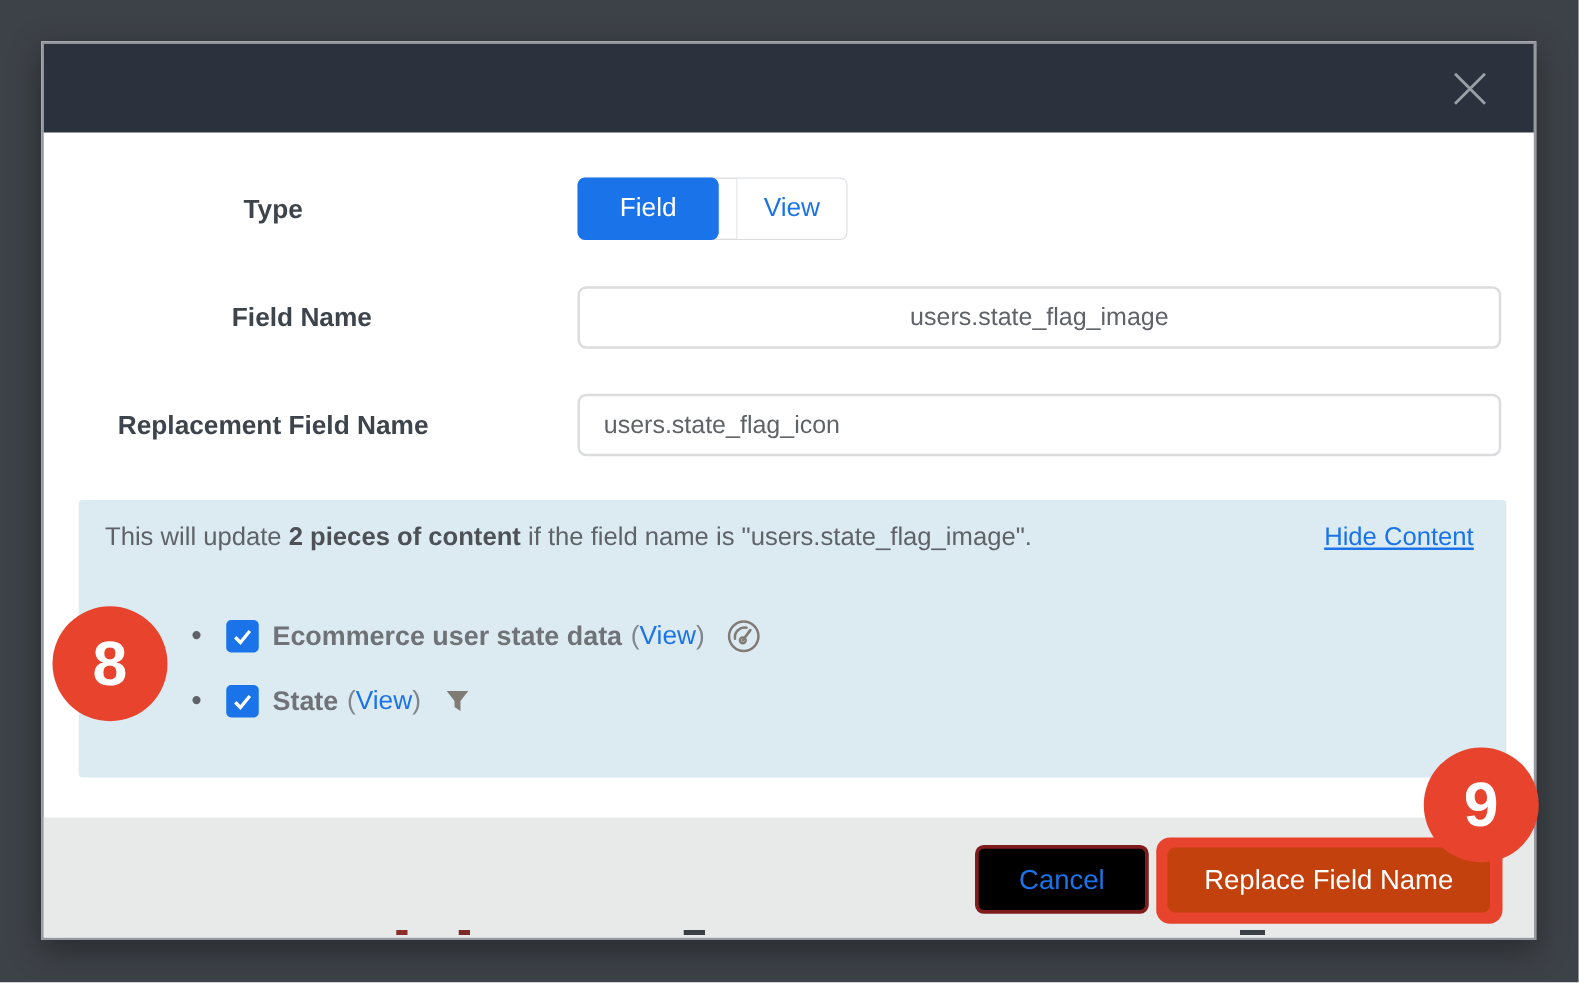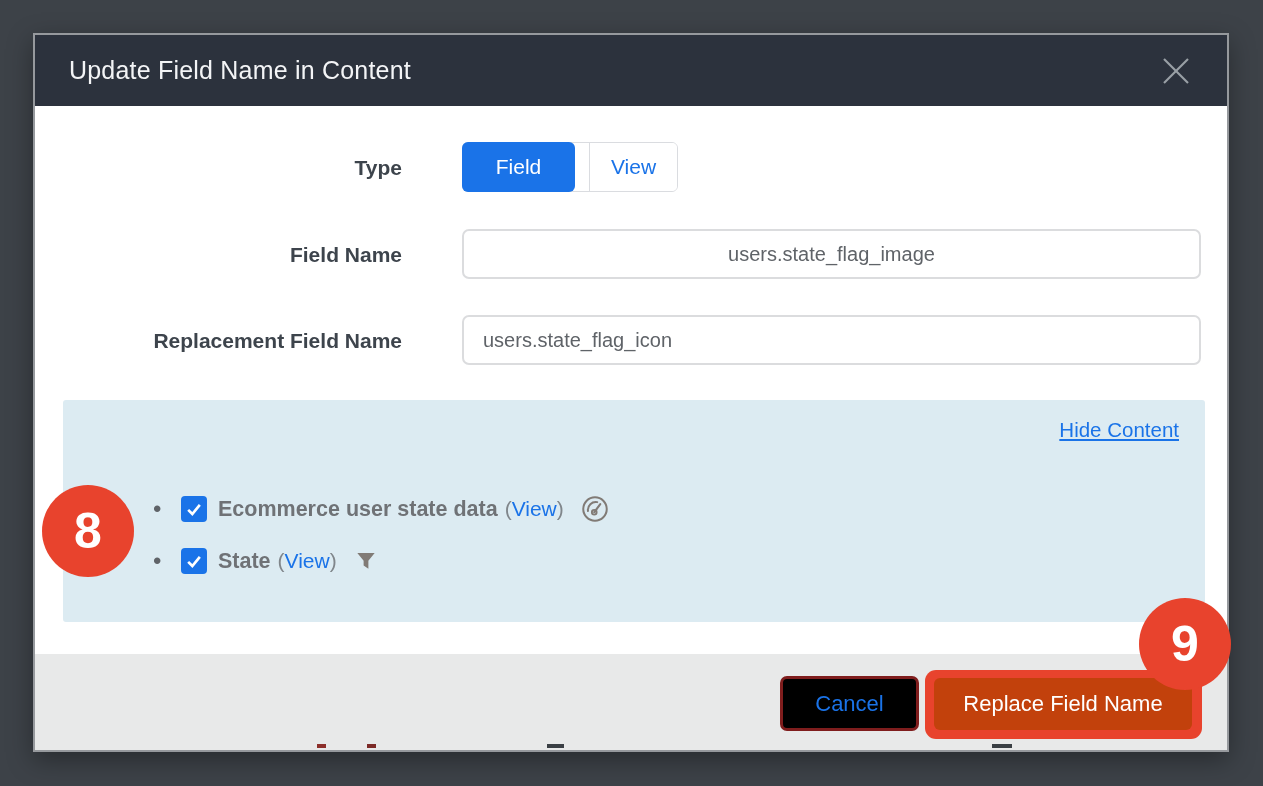--- a/index.html
+++ b/index.html
@@ -10,21 +10,21 @@
             background:#ffffff; border:2px solid #96999d; box-shadow:0 8px 24px rgba(0,0,0,.35); }
 
   
   .dialog-header { position:absolute; left:0; top:0; width:100%; height:71px; background:#2c323d;
                    display:flex; align-items:center; padding:0 28px 0 34px; }
   .dialog-title { color:#f3f4f6; font-size:25px; font-weight:400; letter-spacing:.2px; }
   .close-btn { margin-left:auto; width:46px; height:46px; background:none; border:none; cursor:pointer;
                display:flex; align-items:center; justify-content:center; }
 
   
-  .row-label { position:absolute; left:0; width:367px; text-align:right; font-weight:700;
+  .row-label { position:absolute; left:0; width:367px; text-align:center; font-weight:700;
                font-size:21px; color:#3d444c; }
   .lbl-type { top:121px; }
   .lbl-field { top:208px;padding-left:46px; }
   .lbl-repl { top:294px; }
 
   .tab-group { position:absolute; left:427px; top:107px; height:50px; display:flex;
                border:1px solid #dadce0; border-radius:6px; background:#fff; }
   .tab { border:none; background:#fff; color:#1a73e8; font-size:21px; cursor:pointer;
          display:flex; align-items:center; justify-content:center; border-left:1px solid #dadce0;
          font-family:inherit; height:48px; }
@@ -84,21 +84,20 @@
   .sv3 { left:512px; width:17px; background:#3a3f44; }
   .sv4 { left:957px; width:20px; background:#3a3f44; }
 </style>
 </head>
 <body>
 
 <div class="screen">
   <div class="dialog">
 
     <div class="dialog-header">
-      <span class="dialog-title">Update Field Name in Content</span>
       <button class="close-btn">
         <svg width="40" height="40" viewBox="0 0 40 40">
           <line x1="8" y1="8" x2="32" y2="32" stroke="#9aa0a6" stroke-width="2.2"></line>
           <line x1="32" y1="8" x2="8" y2="32" stroke="#9aa0a6" stroke-width="2.2"></line>
         </svg>
       </button>
     </div>
 
     <div class="row-label lbl-type">Type</div>
     <div class="tab-group">
@@ -106,20 +105,21 @@
       <button class="tab tw2">View</button>
     </div>
 
     <div class="row-label lbl-field">Field Name</div>
     <input class="text-input inp-field" type="text" value="users.state_flag_image" style="">
 
     <div class="row-label lbl-repl">Replacement Field Name</div>
     <input class="text-input inp-repl" type="text" value="users.state_flag_icon" style="">
 
     <div class="notice">
+      <div class="notice-text"><span>This will update </span><b>2 pieces of content</b><span> if the field name is "users.state_flag_image".</span></div>
       <a class="hide-link">Hide Content</a>
 
       <ul class="notice-list">
         <li class="notice-item">
           <span class="checkbox">
             <svg width="20" height="20" viewBox="0 0 24 24">
               <polyline points="5,13 10,18 19,7" fill="none" stroke="#ffffff" stroke-width="3.2"></polyline>
             </svg>
           </span>
           <span class="item-name">Ecommerce user state data</span>

